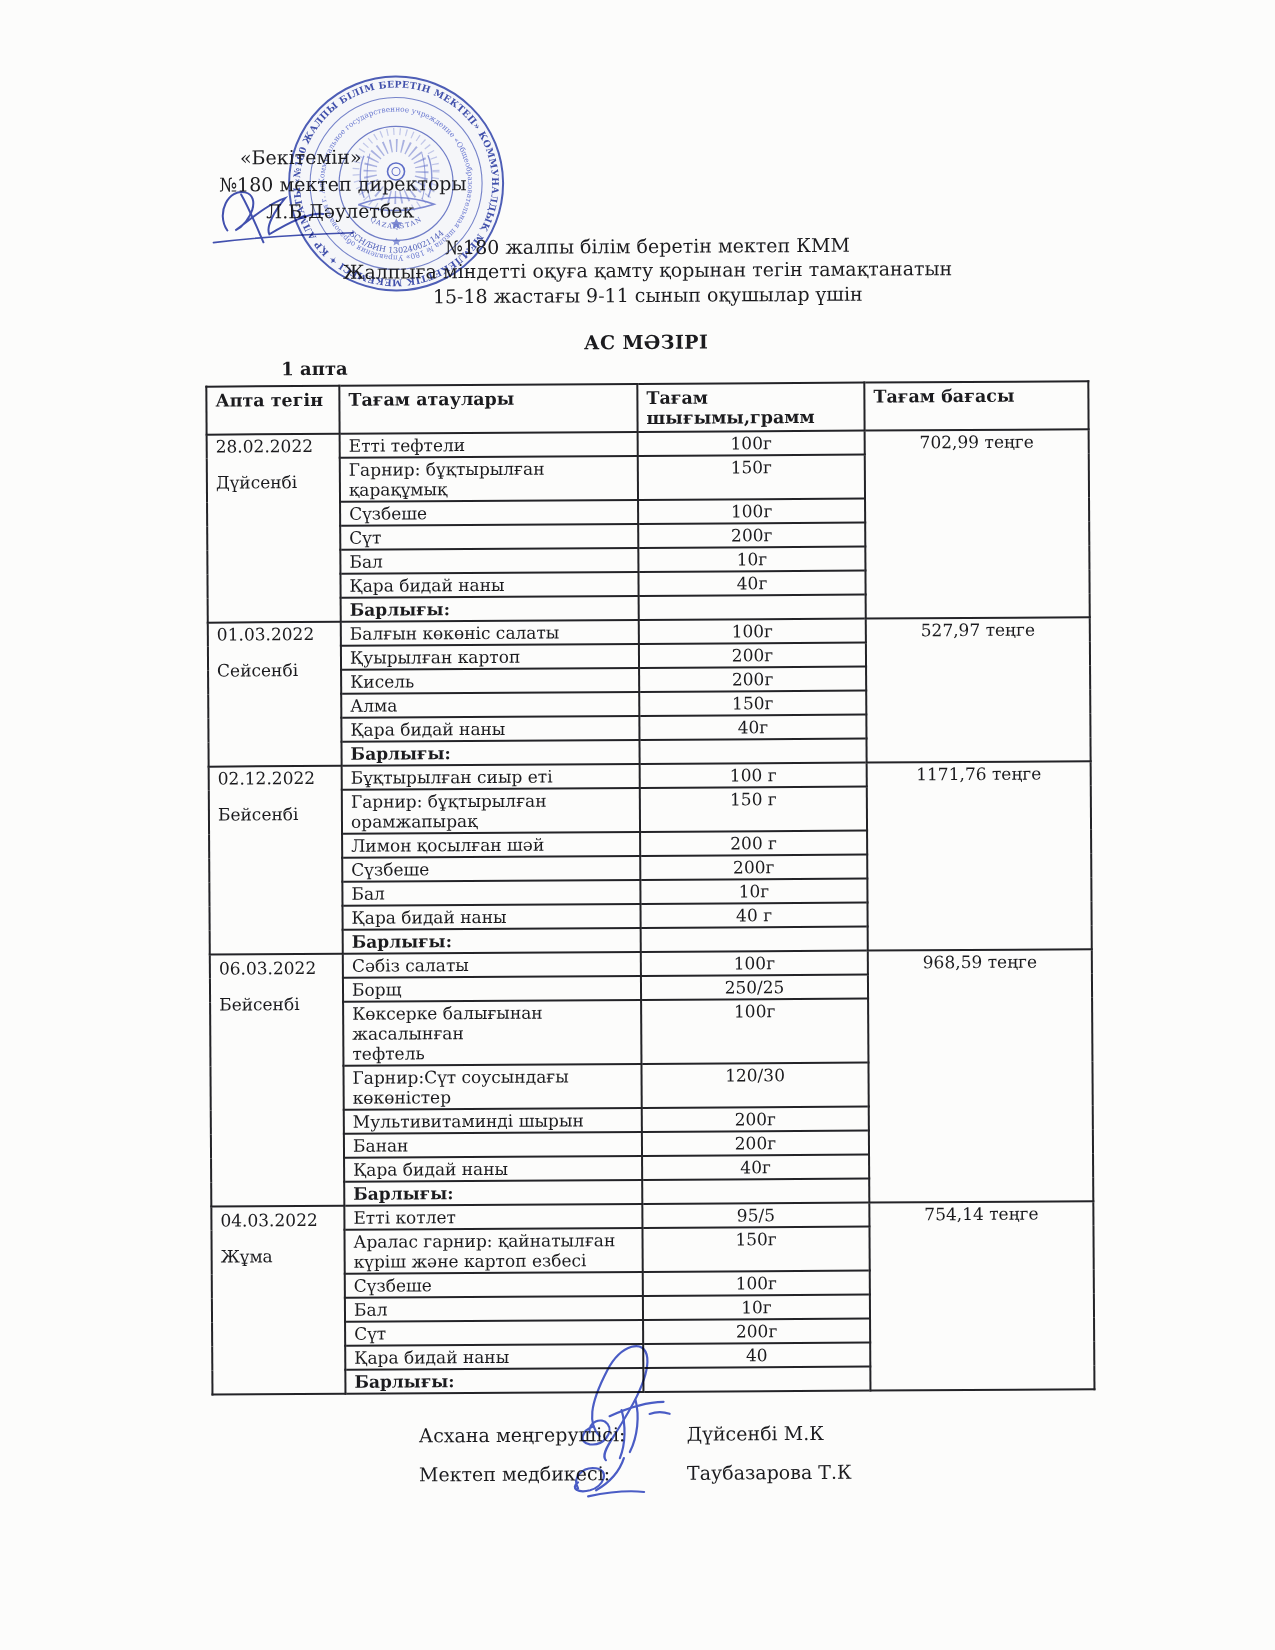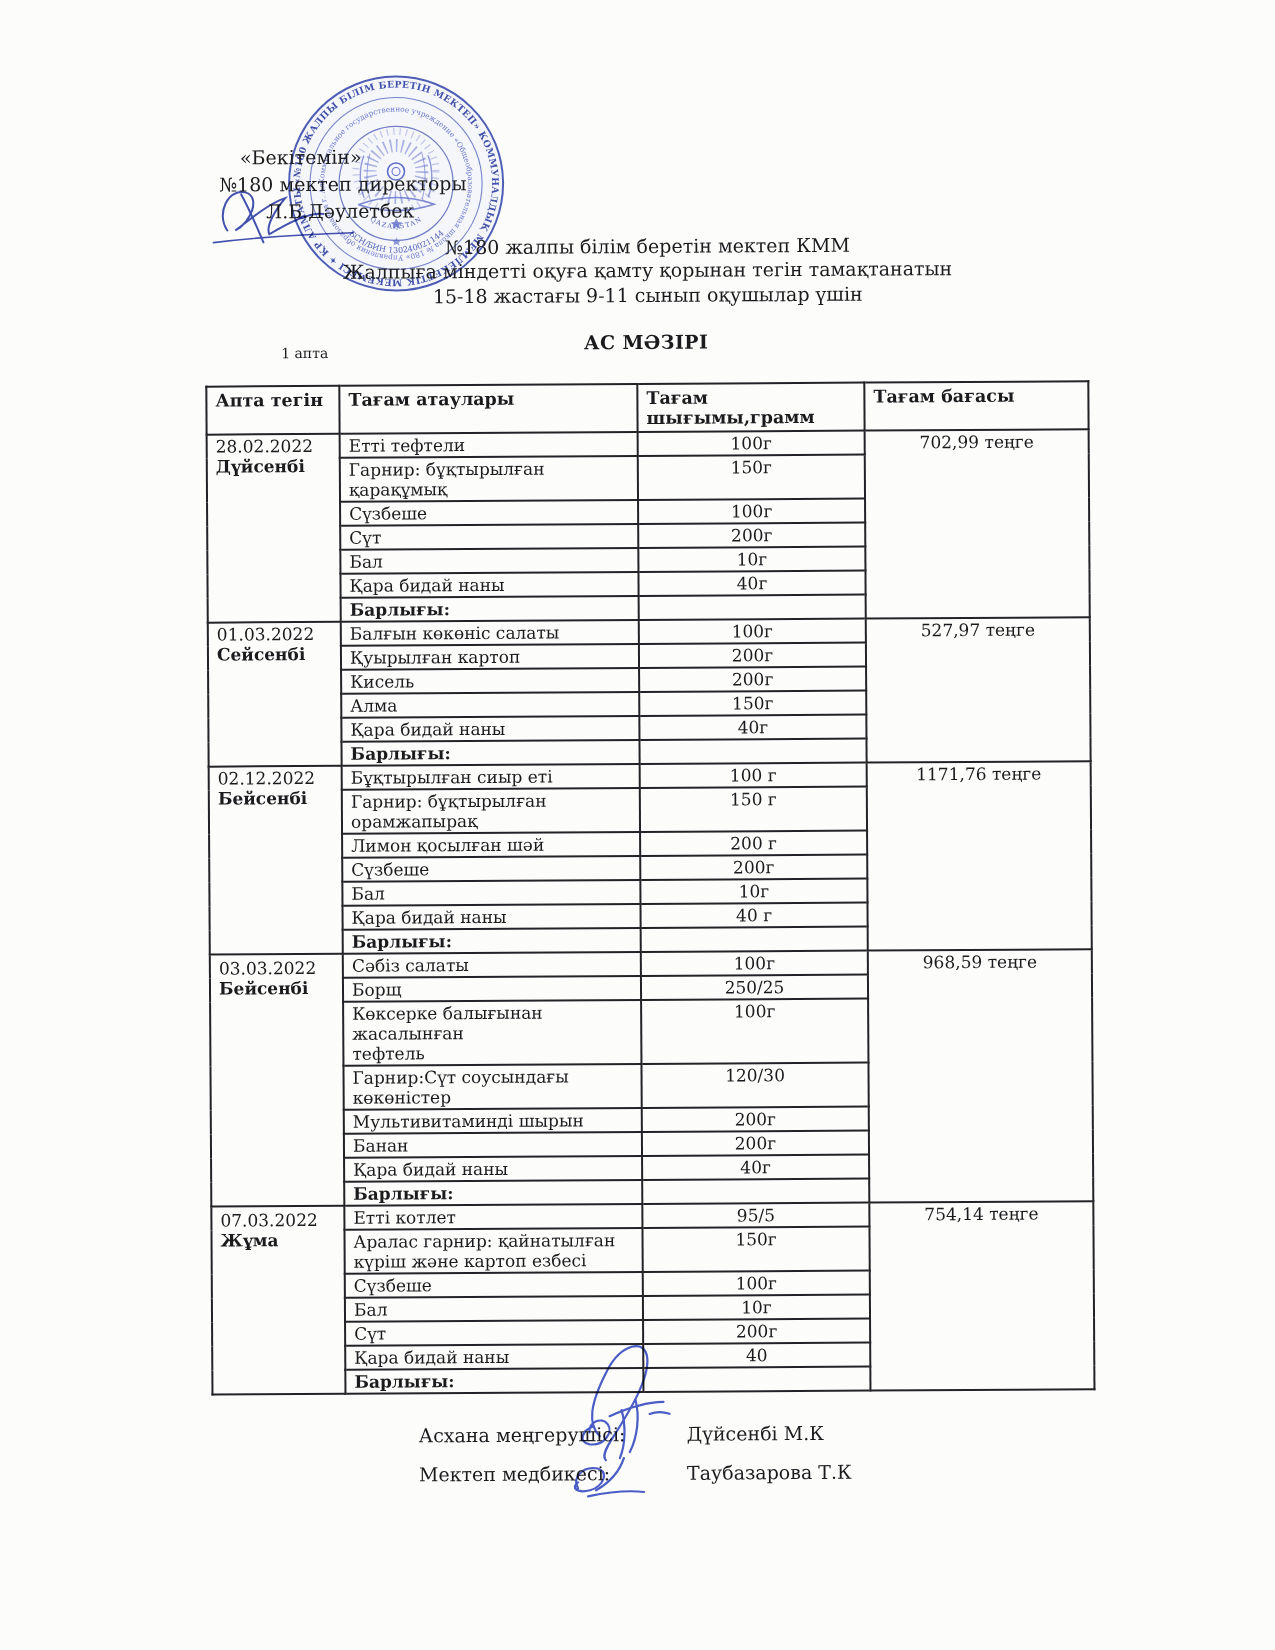--- a/index.html
+++ b/index.html
@@ -14,34 +14,34 @@
          mix-blend-mode:multiply;opacity:.9;}
   .stamp svg{display:block;}
   
   .approval{position:absolute;left:222px;top:142px;font-size:19px;line-height:1.42;white-space:nowrap;}
   .approval .l1{margin-left:21px;}
   .approval .l3{margin-left:47px;}
   .dir-sign{position:absolute;left:208px;top:178px;mix-blend-mode:multiply;}
   
   .doc-header{position:absolute;left:215px;top:234px;width:870px;text-align:center;
               font-size:19px;line-height:1.28;}
-  .week-label{position:absolute;left:283px;top:343px;font-size:14px;font-weight:normal;}
+  .week-label{position:absolute;left:283px;top:356px;font-size:18px;font-weight:bold;}
   .menu-title{position:absolute;left:207px;top:331px;width:882px;text-align:center;
               font-size:19px;font-weight:bold;letter-spacing:.4px;}
   
   table.menu{position:absolute;left:207px;top:383px;width:882px;border-collapse:collapse;
              table-layout:fixed;font-size:17px;}
   table.menu td,table.menu th{border:2px solid #232327;padding:1px 8px;line-height:20px;
              vertical-align:top;overflow:hidden;}
   table.menu th{text-align:left;font-size:17.5px;padding-top:3px;padding-bottom:3px;}
   td.name{white-space:pre-line;}
   td.amt{text-align:center;}
   td.datec{vertical-align:middle;line-height:24px;}
   td.datec.top{vertical-align:top;padding-top:3px;}
-  .weekday{font-weight:bold;}
+  .weekday{font-weight:normal;margin-top:16px;}
   td.price{vertical-align:bottom;text-align:center;}
   td.price.pb1{padding-bottom:34px;}
   td.price.pb2{padding-bottom:20px;}
   td.price.pb3{padding-bottom:42px;}
   td.price.pb4{padding-bottom:60px;}
   td.price.pb5{padding-bottom:44px;}
   td.total{font-weight:bold;padding-top:3px;padding-bottom:3px;}
   
   .footer{position:absolute;left:414px;top:1414px;font-size:19px;}
   .sig-row{display:flex;height:39px;align-items:center;}
@@ -234,21 +234,21 @@
         </tr>
       <tr>
           <td class="total">Барлығы:</td>
           <td class="amt"></td>
         </tr>
     </tbody>
 
     <tbody>
       <tr>
         <td class="datec top" rowspan="8">
-          <div>03.03.2022</div>
+          <div>06.03.2022</div>
           <div class="weekday">Бейсенбі</div>
         </td>
         <td class="name">Сәбіз салаты</td>
         <td class="amt">100г</td>
         <td class="price pb4" rowspan="8">968,59 теңге</td>
       </tr>
       <tr>
           <td class="name">Борщ</td>
           <td class="amt">250/25</td>
         </tr>
@@ -276,21 +276,21 @@
         </tr>
       <tr>
           <td class="total">Барлығы:</td>
           <td class="amt"></td>
         </tr>
     </tbody>
 
     <tbody>
       <tr>
         <td class="datec top" rowspan="7">
-          <div>07.03.2022</div>
+          <div>04.03.2022</div>
           <div class="weekday">Жұма</div>
         </td>
         <td class="name">Етті котлет</td>
         <td class="amt">95/5</td>
         <td class="price pb5" rowspan="7">754,14 теңге</td>
       </tr>
       <tr>
           <td class="name">Аралас гарнир: қайнатылған
 күріш және картоп езбесі</td>
           <td class="amt">150г</td>

